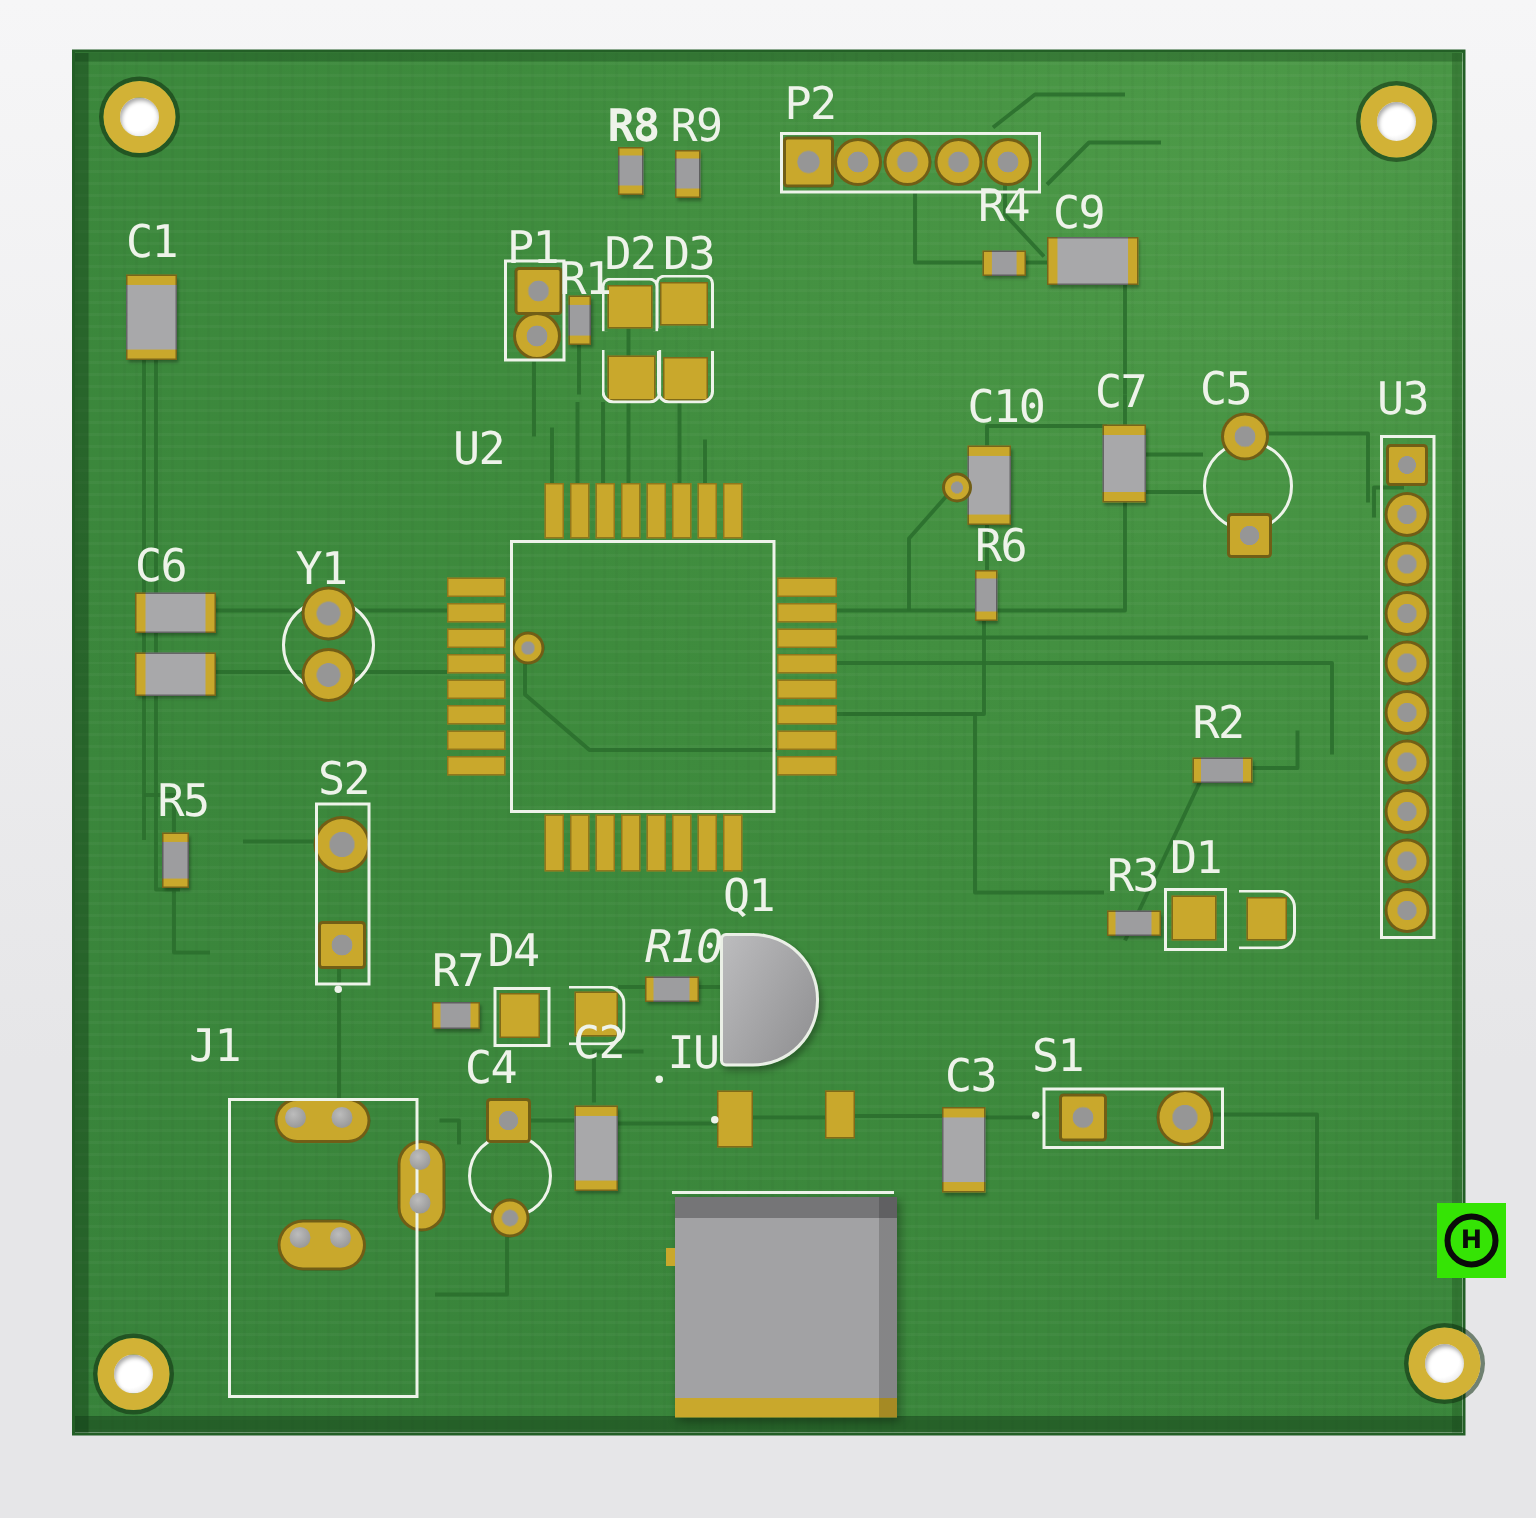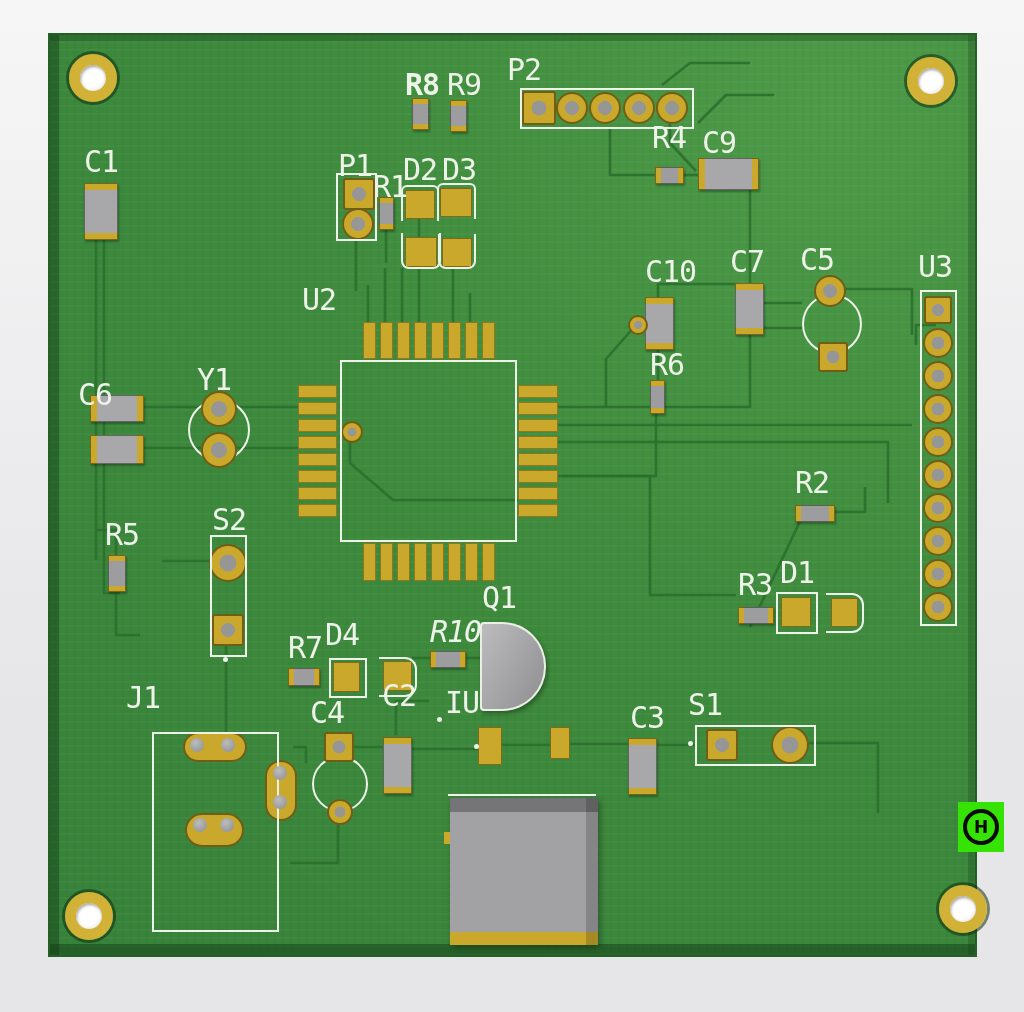--- a/index.html
+++ b/index.html
@@ -210,33 +210,33 @@
     <div class="jhole" style="left:170px;top:783px;"></div>
     <div class="jhole" style="left:223px;top:731px;"></div>
     <div class="jhole" style="left:223px;top:760px;"></div>
 
     <div class="conn" style="left:400px;top:763px;width:148px;height:147px;"></div>
 
     <div id="labels">
         <div class="label" style="left: 34px; top: 112px;">C1</div>
         <div class="label" style="left: 355px; top: 35px; font-weight: bold;">R8</div>
         <div class="label" style="left: 397px; top: 35px;">R9</div>
-        <div class="label" style="left: 457px; top: 20px;">P2</div>
+        <div class="label" style="left: 473px; top: 20px;">P2</div>
         <div class="label" style="left: 288px; top: 116px;">P1</div>
         <div class="label" style="left: 323px; top: 137px;">R1</div>
         <div class="label" style="left: 353px; top: 120px;">D2</div>
         <div class="label" style="left: 392px; top: 120px;">D3</div>
         <div class="label" style="left: 602px; top: 88px; text-align: center;">R4</div>
         <div class="label" style="left: 652px; top: 93px;">C9</div>
         <div class="label" style="left: 595px; top: 222px;">C10</div>
         <div class="label" style="left: 680px; top: 212px; text-align: right;">C7</div>
         <div class="label" style="left: 750px; top: 210px;">C5</div>
         <div class="label" style="left: 868px; top: 217px;">U3</div>
         <div class="label" style="left: 252px; top: 250px;">U2</div>
-        <div class="label" style="left: 28px; top: 328px; margin-top: 17px;">C6</div>
+        <div class="label" style="left: 40px; top: 328px;">C6</div>
         <div class="label" style="left: 147px; top: 330px;">Y1</div>
         <div class="label" style="left: 600px; top: 315px;">R6</div>
         <div class="label" style="left: 745px; top: 433px;">R2</div>
         <div class="label" style="left: 55px; top: 485px;">R5</div>
         <div class="label" style="left: 162px; top: 470px;">S2</div>
         <div class="label" style="left: 688px; top: 535px;">R3</div>
         <div class="label" style="left: 730px; top: 523px;">D1</div>
         <div class="label" style="left: 432px; top: 548px;">Q1</div>
         <div class="label" style="left: 380px; top: 582px; font-style: italic;">R10</div>
         <div class="label" style="left: 238px; top: 598px;">R7</div>

